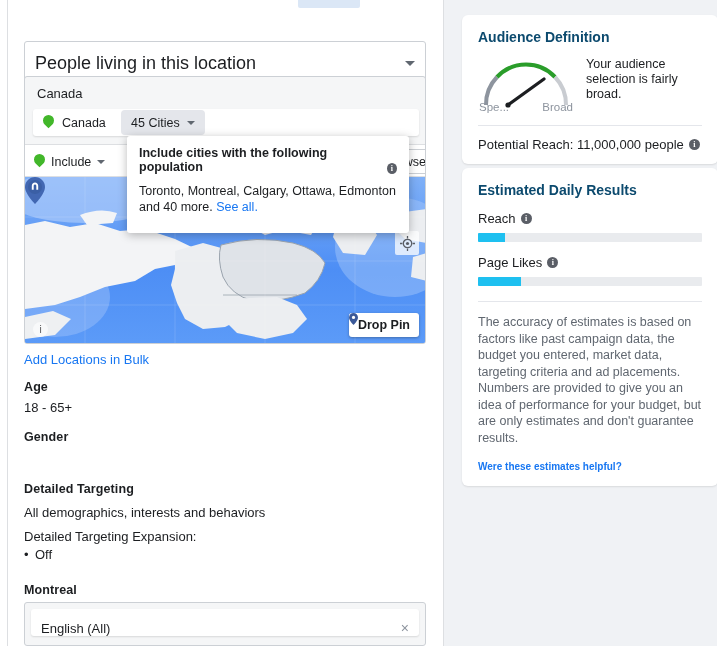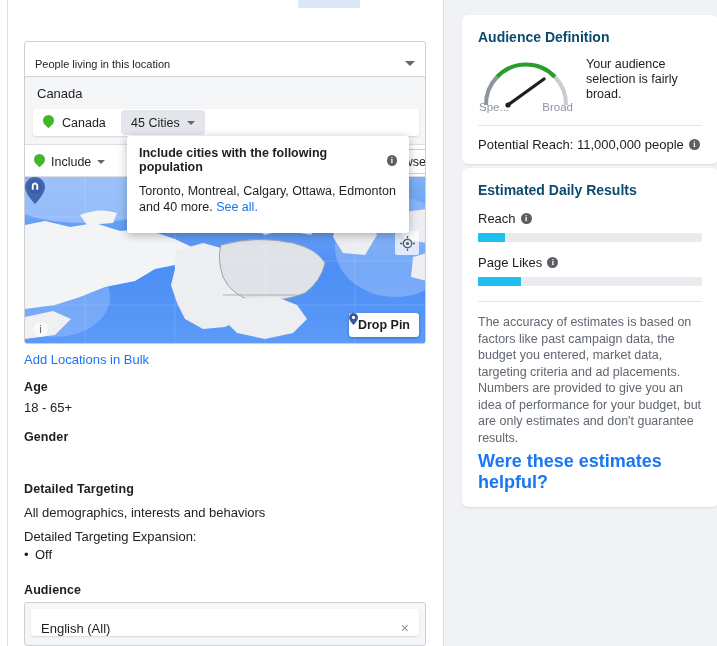--- a/index.html
+++ b/index.html
@@ -20,21 +20,21 @@
   .sec-label { font-size: 12.5px; font-weight: bold; color: #1c1e21; letter-spacing: .1px; }
   .body-text { font-size: 13px; color: #1c1e21; }
   .link { color: #1877f2; font-size: 13px; cursor: pointer; }
 
   
   #locations-label { position: absolute; left: 15px; top: 21px; margin-top: 29px; }
   .select-box {
     position: absolute; left: 15px; top: 41px; width: 402px; height: 45px;
     border: 1px solid #ccd0d5; border-radius: 3px; background: #fff;
     display: flex; align-items: center; padding: 0 10px;
-    font-size: 11px; color: #1c1e21;
+    font-size: 18px; color: #1c1e21;
   }
   .caret { width: 0; height: 0; border-left: 5px solid transparent; border-right: 5px solid transparent; border-top: 5px solid #606770; }
   .caret.sm { border-left-width: 4px; border-right-width: 4px; border-top-width: 4px; }
   .select-box .caret { position: absolute; right: 10px; }
 
   
   .loc-card {
     position: absolute; left: 15px; top: 76px; width: 402px; height: 268px;
     border: 1px solid #ccd0d5; border-radius: 3px; background: #f5f6f7; overflow: hidden;
   }
@@ -73,21 +73,21 @@
     font-size: 12.5px; font-weight: bold; color: #1c1e21;
   }
   .map-marker { position: absolute; left: 190px; top: 70px; width: 20px; height: 27px; }
 
   
   .city-popup {
     position: absolute; left: 118px; top: 136px; width: 282px; height: 97px;
     background: #fff; border-radius: 3px; box-shadow: 0 2px 10px rgba(0,0,0,.28);
     z-index: 20; padding: 10px 12px;
   }
-  .city-popup h4 { font-size: 12.5px; font-weight: bold; color: #1c1e21; display: flex; align-items: center; gap: 12px; }
+  .city-popup h4 { font-size: 12.5px; font-weight: bold; color: #1c1e21; display: flex; align-items: flex-end; gap: 12px; }
   .pop-selects { display: flex; align-items: center; gap: 8px; margin-top: 9px; }
   .pop-sel { height: 26px; border: 1px solid #ccd0d5; border-radius: 4px; display: flex; align-items: center; gap: 9px; padding: 0 9px; font-size: 12.5px; color: #1c1e21; }
   .dash { font-size: 12.5px; color: #1c1e21; }
   .city-list { margin-top: 9px; font-size: 12.5px; color: #1c1e21; line-height: 16px; }
   .city-list .link { font-size: 12.5px; }
 
   .info-i {
     display: inline-flex; align-items: center; justify-content: center;
     width: 11px; height: 11px; border-radius: 50%; background: #5a5e66;
     color: #fff; font-size: 8px; font-weight: bold; font-family: "Liberation Serif", serif;
@@ -125,21 +125,21 @@
   .gauge-labels { display: flex; justify-content: space-between; font-size: 11.5px; color: #8d949e; margin-top: -12px; padding: 0 1px; }
   .gauge-note { font-size: 12.5px; color: #1c1e21; line-height: 15px; flex: 1; }
   .card-div { height: 1px; background: #e4e6eb; margin: 12px 0 0; }
   .reach-line { font-size: 13px; color: #1c1e21; margin-top: 11px; display: flex; align-items: center; gap: 5px; }
   .metric-label { font-size: 13px; color: #1c1e21; display: flex; align-items: center; gap: 5px; margin-top: 13px; }
   .metric-value { font-size: 17px; font-weight: bold; color: #1c1e21; margin-top: 4px; }
   .bar { height: 9px; background: #e9ebee; border-radius: 1px; margin-top: 7px; overflow: hidden; }
   .bar-fill { height: 100%; background: #1ec0f0; }
   .disclaimer { font-size: 12.5px; color: #606770; line-height: 16.5px; }
   .results-div { height: 1px; background: #e4e6eb; margin: 15px 0 12px; }
-  .helpful { font-size: 18px; font-weight: bold; color: #1877f2; display: block; margin-top: 5px; }
+  .helpful { font-size: 10px; font-weight: bold; color: #1877f2; display: block; margin-top: 15px; }
 </style>
 </head>
 <body>
 
 <div id="root">
 
   <div class="left-rail"></div>
 
   <div class="left-col">
 
@@ -261,21 +261,21 @@
     <div class="sec-label" id="age-label">Age</div>
     <div class="body-text" id="age-value">18 - 65+</div>
 
     <div class="sec-label" id="gender-label">Gender</div>
 
     <div class="sec-label" id="dt-label">Detailed Targeting</div>
     <div class="body-text" id="dt-value">All demographics, interests and behaviors</div>
     <div class="body-text" id="dte-label">Detailed Targeting Expansion:</div>
     <div id="dte-bullet">Off</div>
 
-    <div class="sec-label" id="lang-label">Audience</div>
+    <div class="sec-label" id="lang-label">Montreal</div>
     <div class="lang-box">
       <div class="lang-chip">
         <span>English (All)</span>
         <span class="x-icon">×</span>
       </div>
     </div>
   </div>
 
   <div class="right-col">
 

